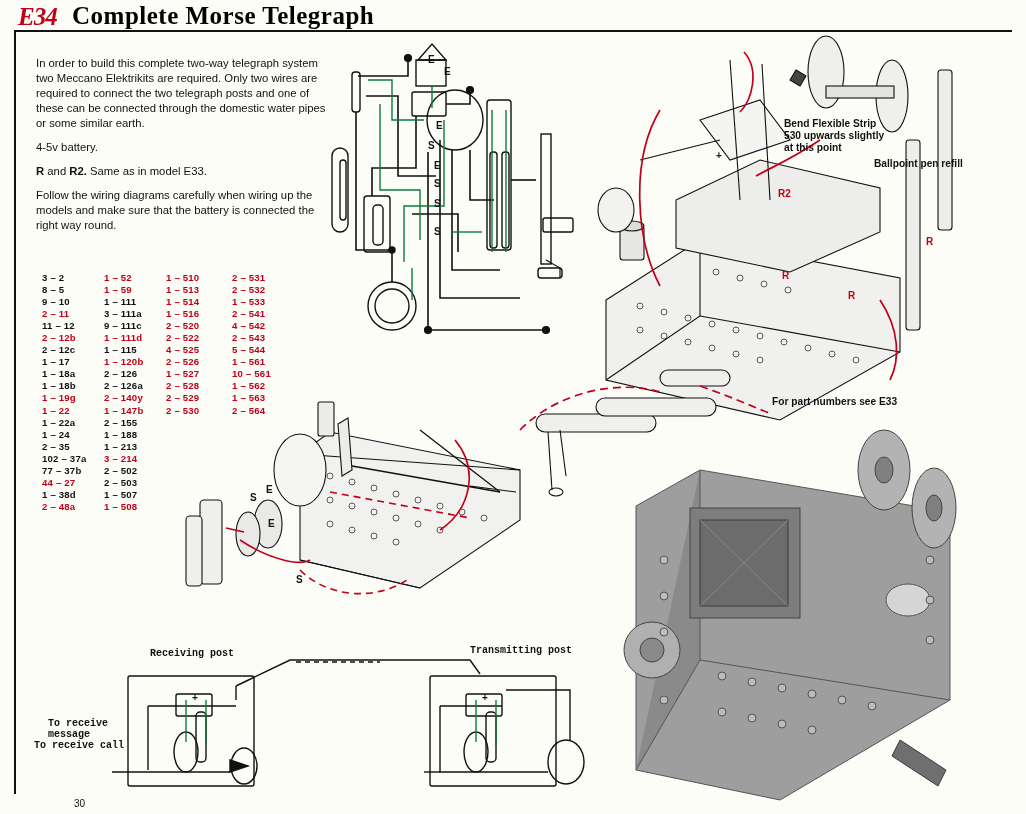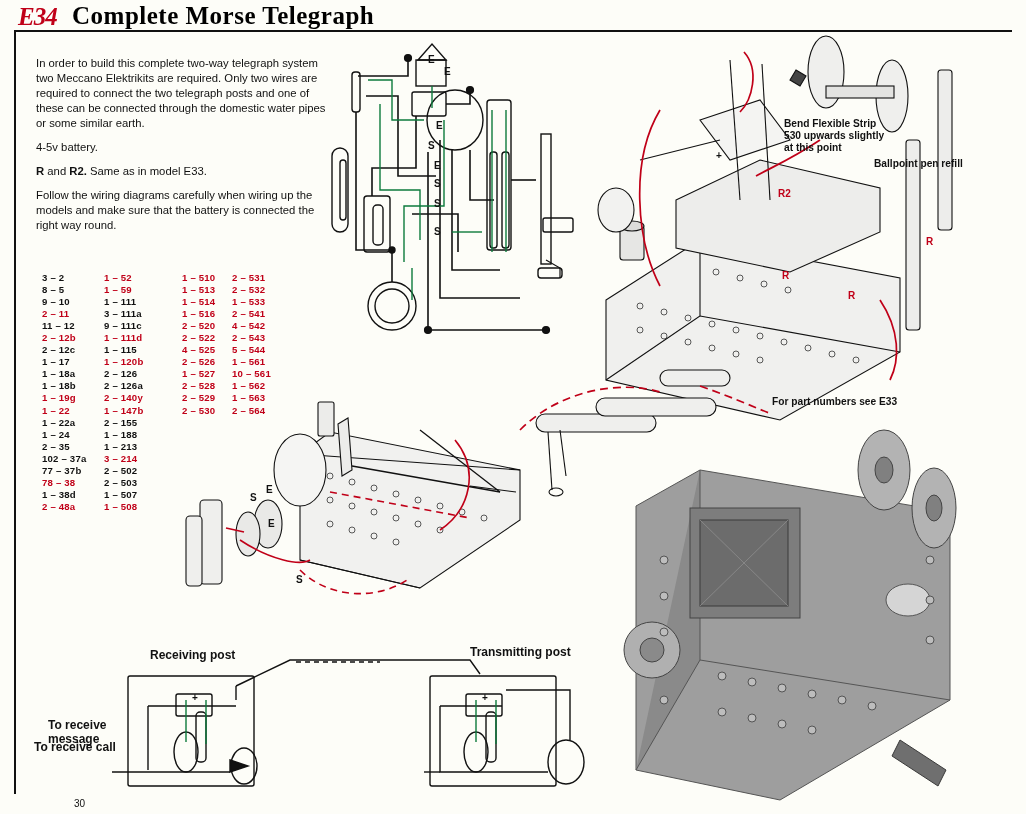--- a/index.html
+++ b/index.html
@@ -35,29 +35,29 @@
     font-size:11.3px;line-height:1.33;color:#111;
   }
   .intro p{margin:0 0 9px 0;}
   .intro b{font-weight:bold;}
 
   
   .parts{position:absolute;left:36px;top:272px;width:280px;font-size:9.6px;line-height:12.05px;}
   .parts .col{position:absolute;top:0;}
   .parts .c1{left:6px;}
   .parts .c2{left:68px;}
-  .parts .c3{left:130px;margin-left:16px;}
+  .parts .c3{left:130px;}
   .parts .c4{left:196px;}
   .parts .it{white-space:nowrap;font-weight:bold;letter-spacing:.2px;}
   .red{color:#c00018;}
   .blk{color:#111;}
 
   
   .callout{position:absolute;font-size:10.2px;line-height:1.2;color:#111;font-weight:bold;}
-  .cap{position:absolute;font-size:12px;color:#111;font-weight:bold;}
+  .cap{position:absolute;font-size:10px;color:#111;font-weight:bold;font-family:Liberation Mono, monospace;}
   .lbl-red{position:absolute;font-size:10px;color:#c00018;font-weight:bold;}
   .lbl-blk{position:absolute;font-size:10px;color:#111;font-weight:bold;}
 
   .pageno{position:absolute;left:74px;top:798px;font-size:10px;color:#111;}
 
   
   svg{position:absolute;left:0;top:0;}
 </style>
 </head>
 <body>
@@ -90,21 +90,21 @@
         <div class="it blk">1 – 17</div>
         <div class="it blk">1 – 18a</div>
         <div class="it blk">1 – 18b</div>
         <div class="it red">1 – 19g</div>
         <div class="it red">1 – 22</div>
         <div class="it blk">1 – 22a</div>
         <div class="it blk">1 – 24</div>
         <div class="it blk">2 – 35</div>
         <div class="it blk">102 – 37a</div>
         <div class="it blk">77 – 37b</div>
-        <div class="it red">78 – 38</div>
+        <div class="it red">44 – 27</div>
         <div class="it blk">1 – 38d</div>
         <div class="it red">2 – 48a</div>
       </div>
     <div class="col c2">
         <div class="it red">1 – 52</div>
         <div class="it red">1 – 59</div>
         <div class="it blk">1 – 111</div>
         <div class="it blk">3 – 111a</div>
         <div class="it blk">9 – 111c</div>
         <div class="it red">1 – 111d</div>

